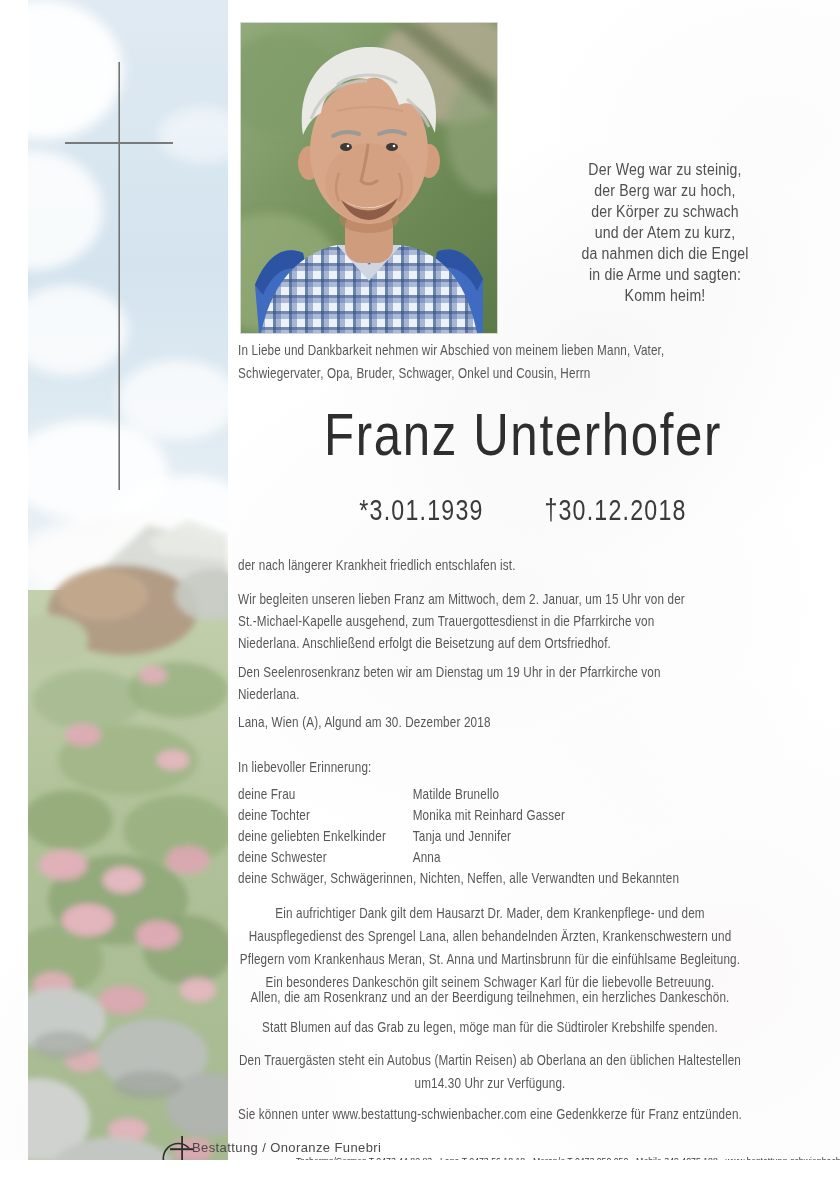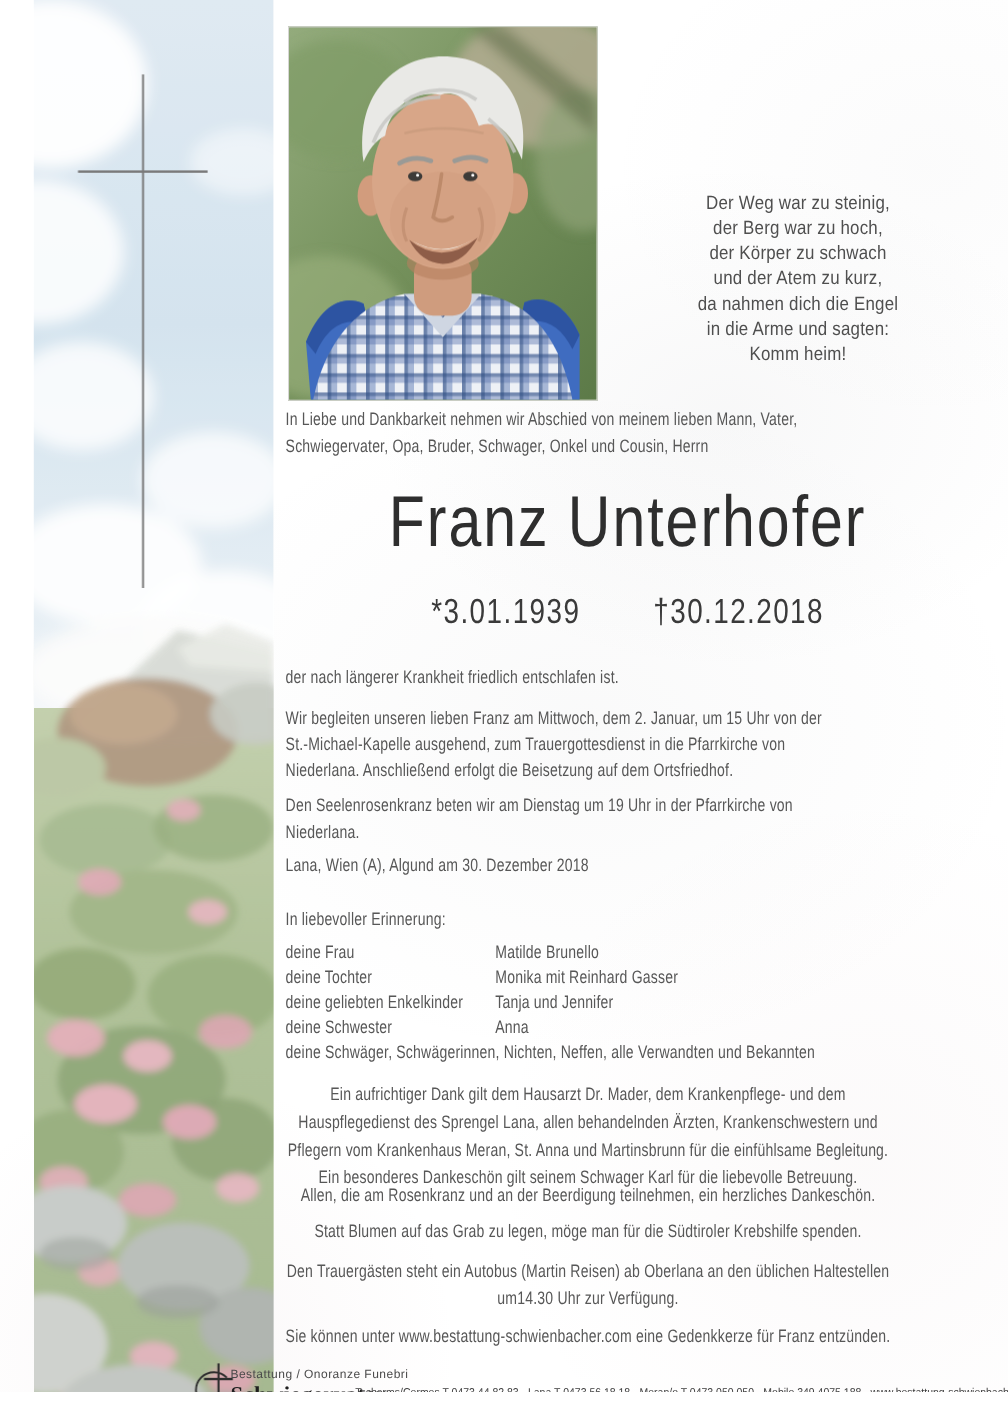--- a/index.html
+++ b/index.html
@@ -58,21 +58,21 @@
 
   .cblock{left:130px;top:0;width:720px;}
   .thanks{top:901px;line-height:23px;}
   .allen{top:986px;}
   .blumen{top:1016px;}
   .bus{top:1048px;line-height:23px;}
   .kerze{top:1103px;}
 
   .footer-logo{left:156px;top:1136px;width:44px;height:48px;}
   .brand{left:192px;top:1140px;width:200px;}
-  .brand-top{font-size:10px;letter-spacing:0.4px;color:#4a4a4a;white-space:nowrap;}
+  .brand-top{font-size:13px;letter-spacing:0.4px;color:#4a4a4a;white-space:nowrap;}
   .brand-name{font-family:"Liberation Serif",serif;font-weight:bold;font-size:19px;
               color:#1f1f1f;letter-spacing:0.3px;margin-top:1px;white-space:nowrap;}
   .contact{left:296px;top:1155px;width:580px;font-size:9.5px;line-height:12px;color:#3c3c3c;
            transform:scaleX(0.92);transform-origin:0 0;white-space:nowrap;}
 </style>
 </head>
 <body>
 
 <div class="page">
 

